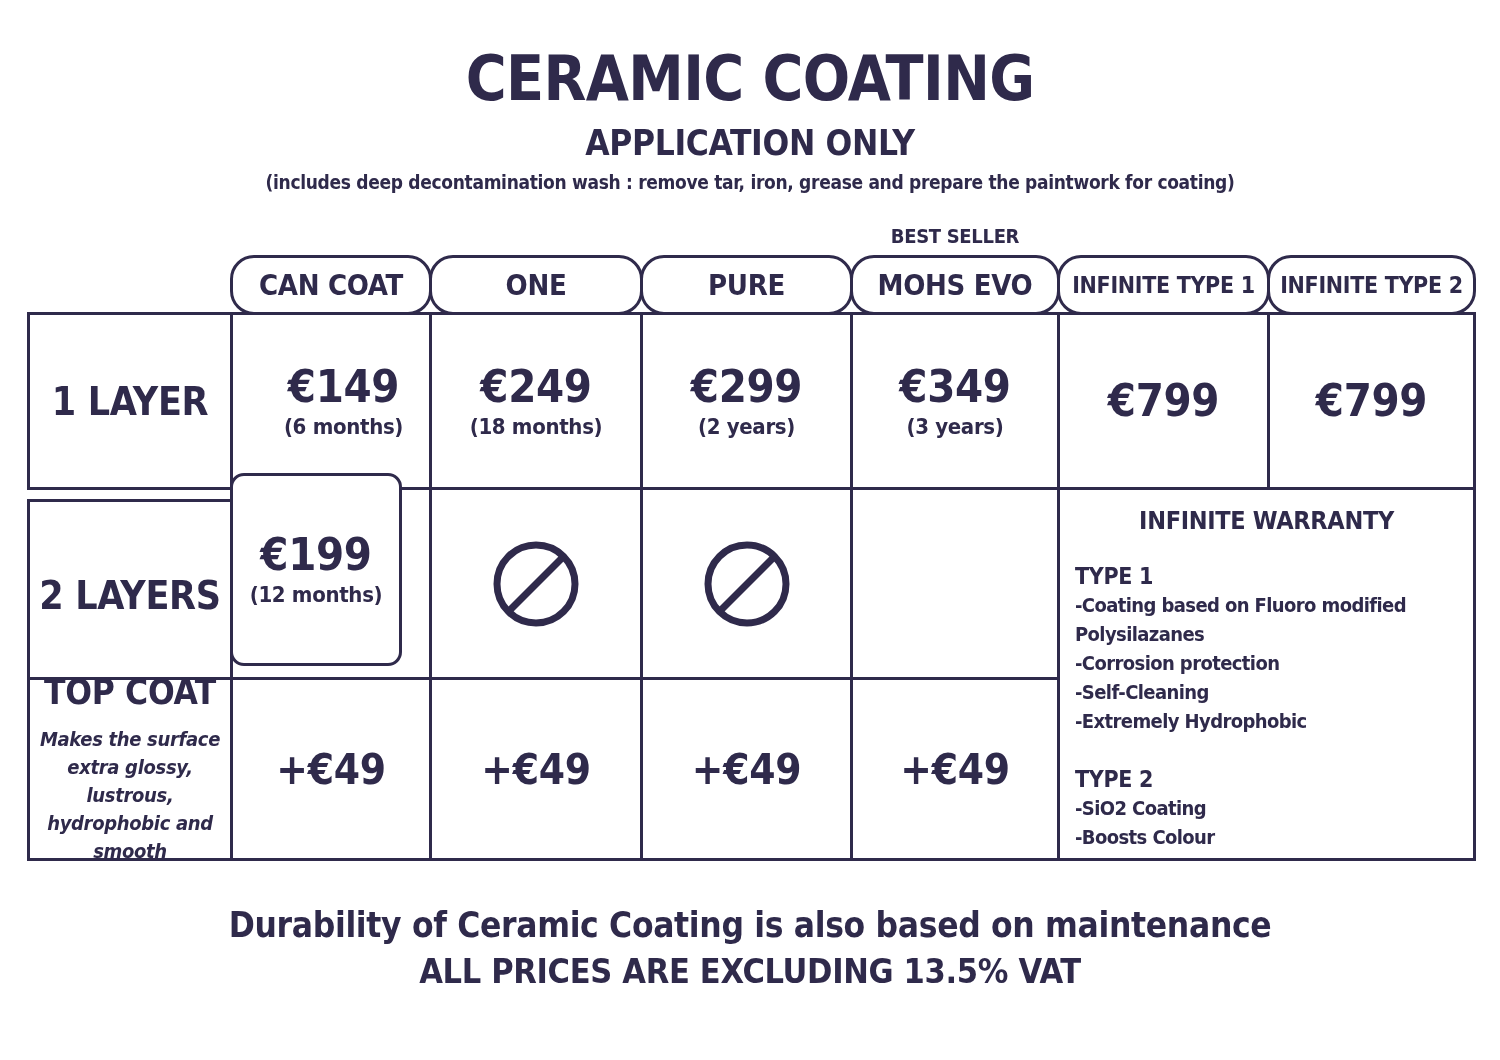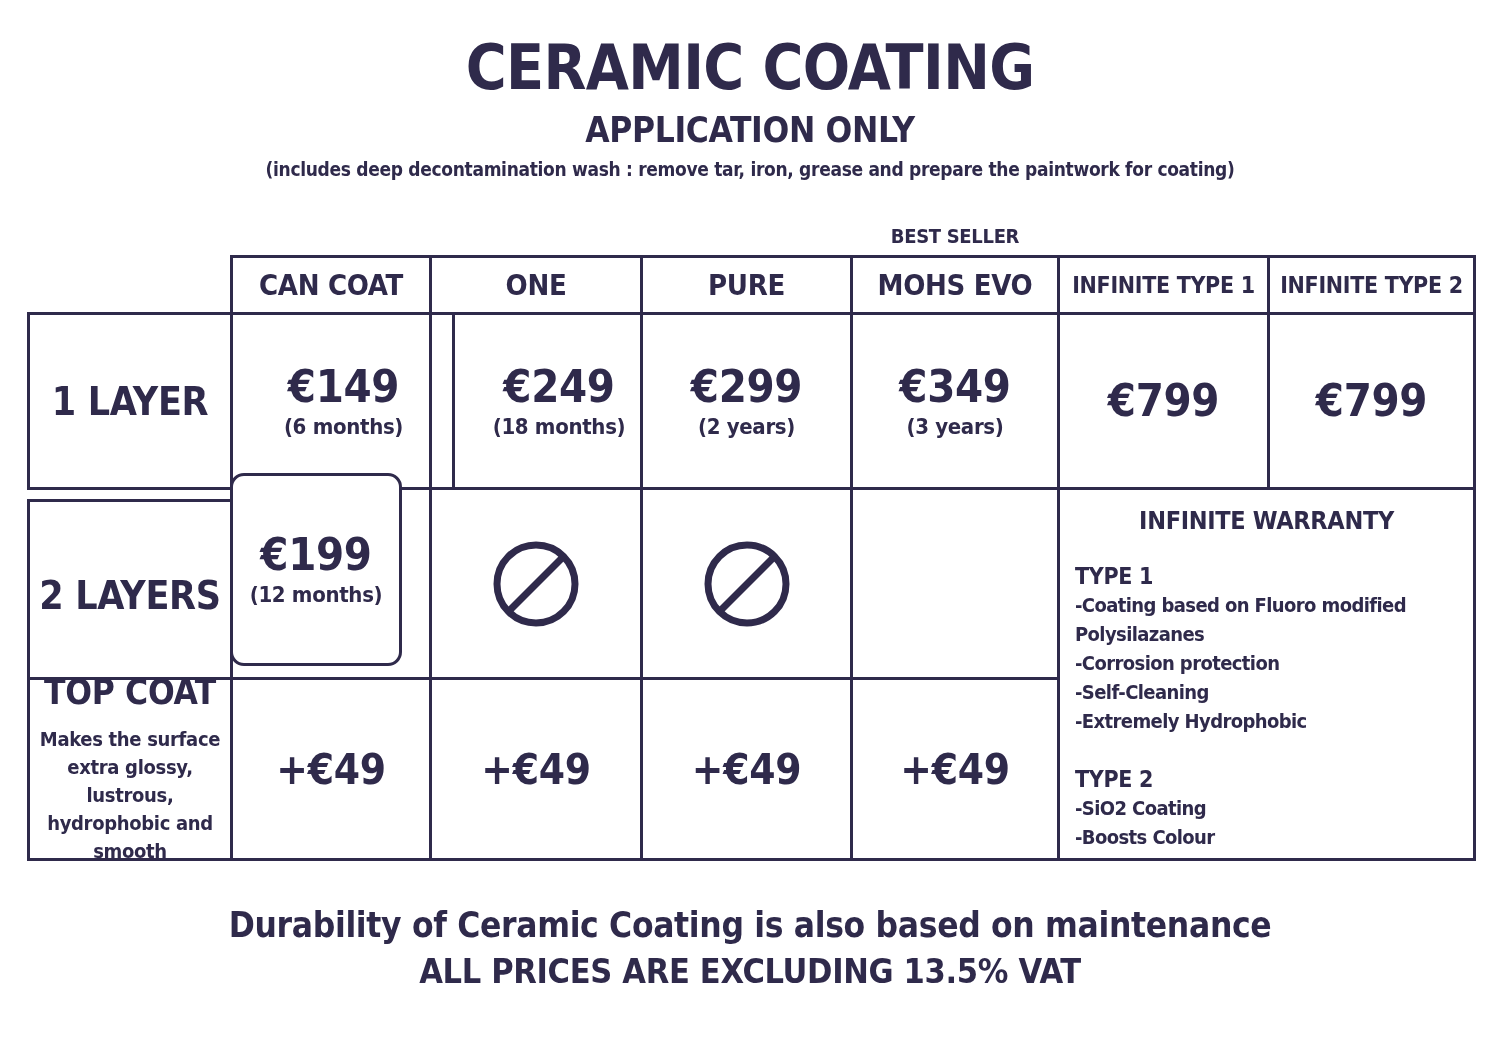--- a/index.html
+++ b/index.html
@@ -17,21 +17,21 @@
     letter-spacing: -0.02em;
     overflow: hidden;
   }
   
   .hdr {
     position: absolute;
     top: 34px; left: 0; right: 0;
     text-align: center;
   }
   .hdr h1 {
-    margin: 1px;
+    margin: 12px;
     font-size: 62px;
     line-height: 66px;
     font-weight: 700;
     letter-spacing: -0.01em;
   }
   .hdr h2 {
     margin: 10px 0 0 0;
     font-size: 35px;
     line-height: 38px;
     font-weight: 700;
@@ -54,30 +54,31 @@
   .cell {
     position: absolute;
     border: 3px solid var(--ink);
     background: var(--bg);
     display: flex;
     flex-direction: column;
     align-items: center;
     justify-content: center;
     text-align: center;
   }
-  .colhead { font-size: 29px; font-weight: 700; }
+  .colhead { font-size: 29px; font-weight: 700; border-radius: 24px; }
   .colhead.small { font-size: 23px; }
   .rowlabel { font-size: 39px; font-weight: 700; }
   .price { font-size: 45px; font-weight: 700; line-height: 48px; }
   .duration { font-size: 22px; font-weight: 700; line-height: 26px; margin-top: 3px; }
   .plus { font-size: 42px; font-weight: 700; }
   .topcoat-title { font-size: 35px; font-weight: 700; line-height: 38px; margin-bottom: 14px; }
   .topcoat-note {
     font-size: 20px; font-weight: 700; line-height: 28px;
     width: 190px;
+    font-style: italic;
   }
   .na-icon { width: 92px; height: 92px; display: block; }
   
   .warranty {
     position: absolute;
     border: 3px solid var(--ink);
     background: var(--bg);
     padding: 16px 15px 16px 15px;
   }
   .warranty .w-title {
@@ -125,21 +126,21 @@
   <div class="cell colhead" style="left:640px;top:255px;width:213px;height:60px;">PURE</div>
   <div class="cell colhead" style="left:850px;top:255px;width:210px;height:60px;">MOHS EVO</div>
   <div class="cell colhead small" style="left:1057px;top:255px;width:213px;height:60px;">INFINITE TYPE 1</div>
   <div class="cell colhead small" style="left:1267px;top:255px;width:209px;height:60px;">INFINITE TYPE 2</div>
 
   <div class="cell rowlabel" style="left:27px;top:312px;width:206px;height:178px;">1 LAYER</div>
   <div class="cell" style="left:230px;top:312px;width:202px;height:178px;padding-left:25px;">
     <div class="price">€149</div>
     <div class="duration">(6 months)</div>
   </div>
-  <div class="cell" style="left:452px;top:312px;width:214px;height:178px;">
+  <div class="cell" style="left:429px;top:312px;width:214px;height:178px;">
     <div class="price">€249</div>
     <div class="duration">(18 months)</div>
   </div>
   <div class="cell" style="left:640px;top:312px;width:213px;height:178px;">
     <div class="price">€299</div>
     <div class="duration">(2 years)</div>
   </div>
   <div class="cell" style="left:850px;top:312px;width:210px;height:178px;">
     <div class="price">€349</div>
     <div class="duration">(3 years)</div>

